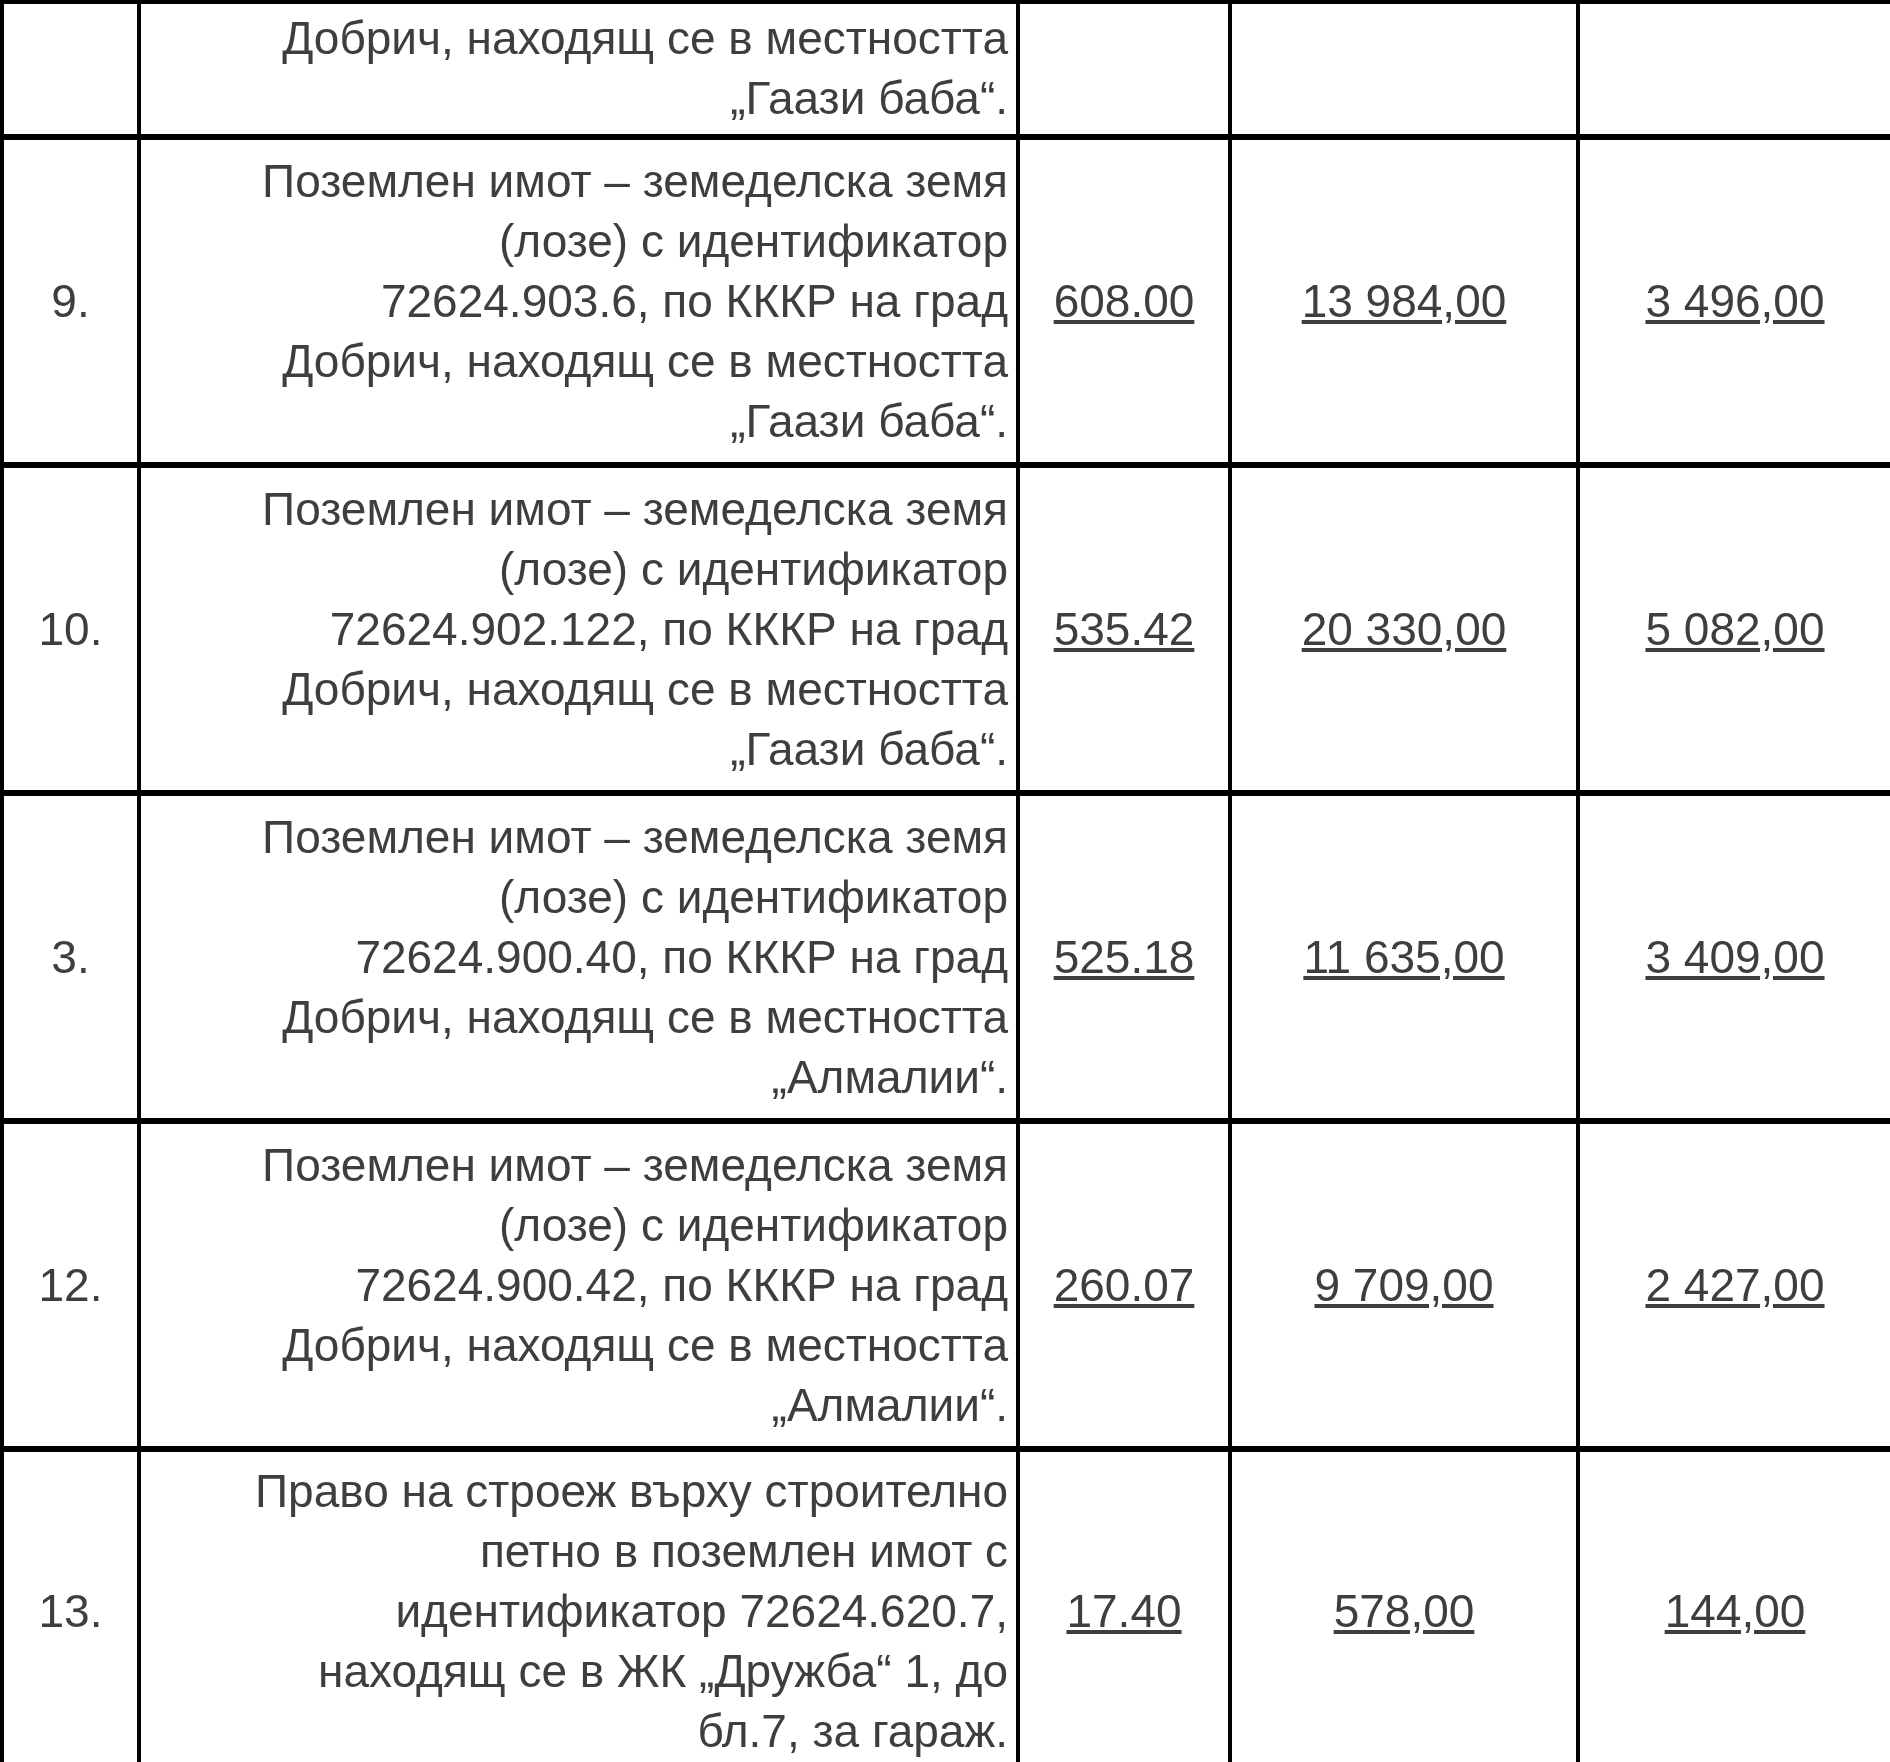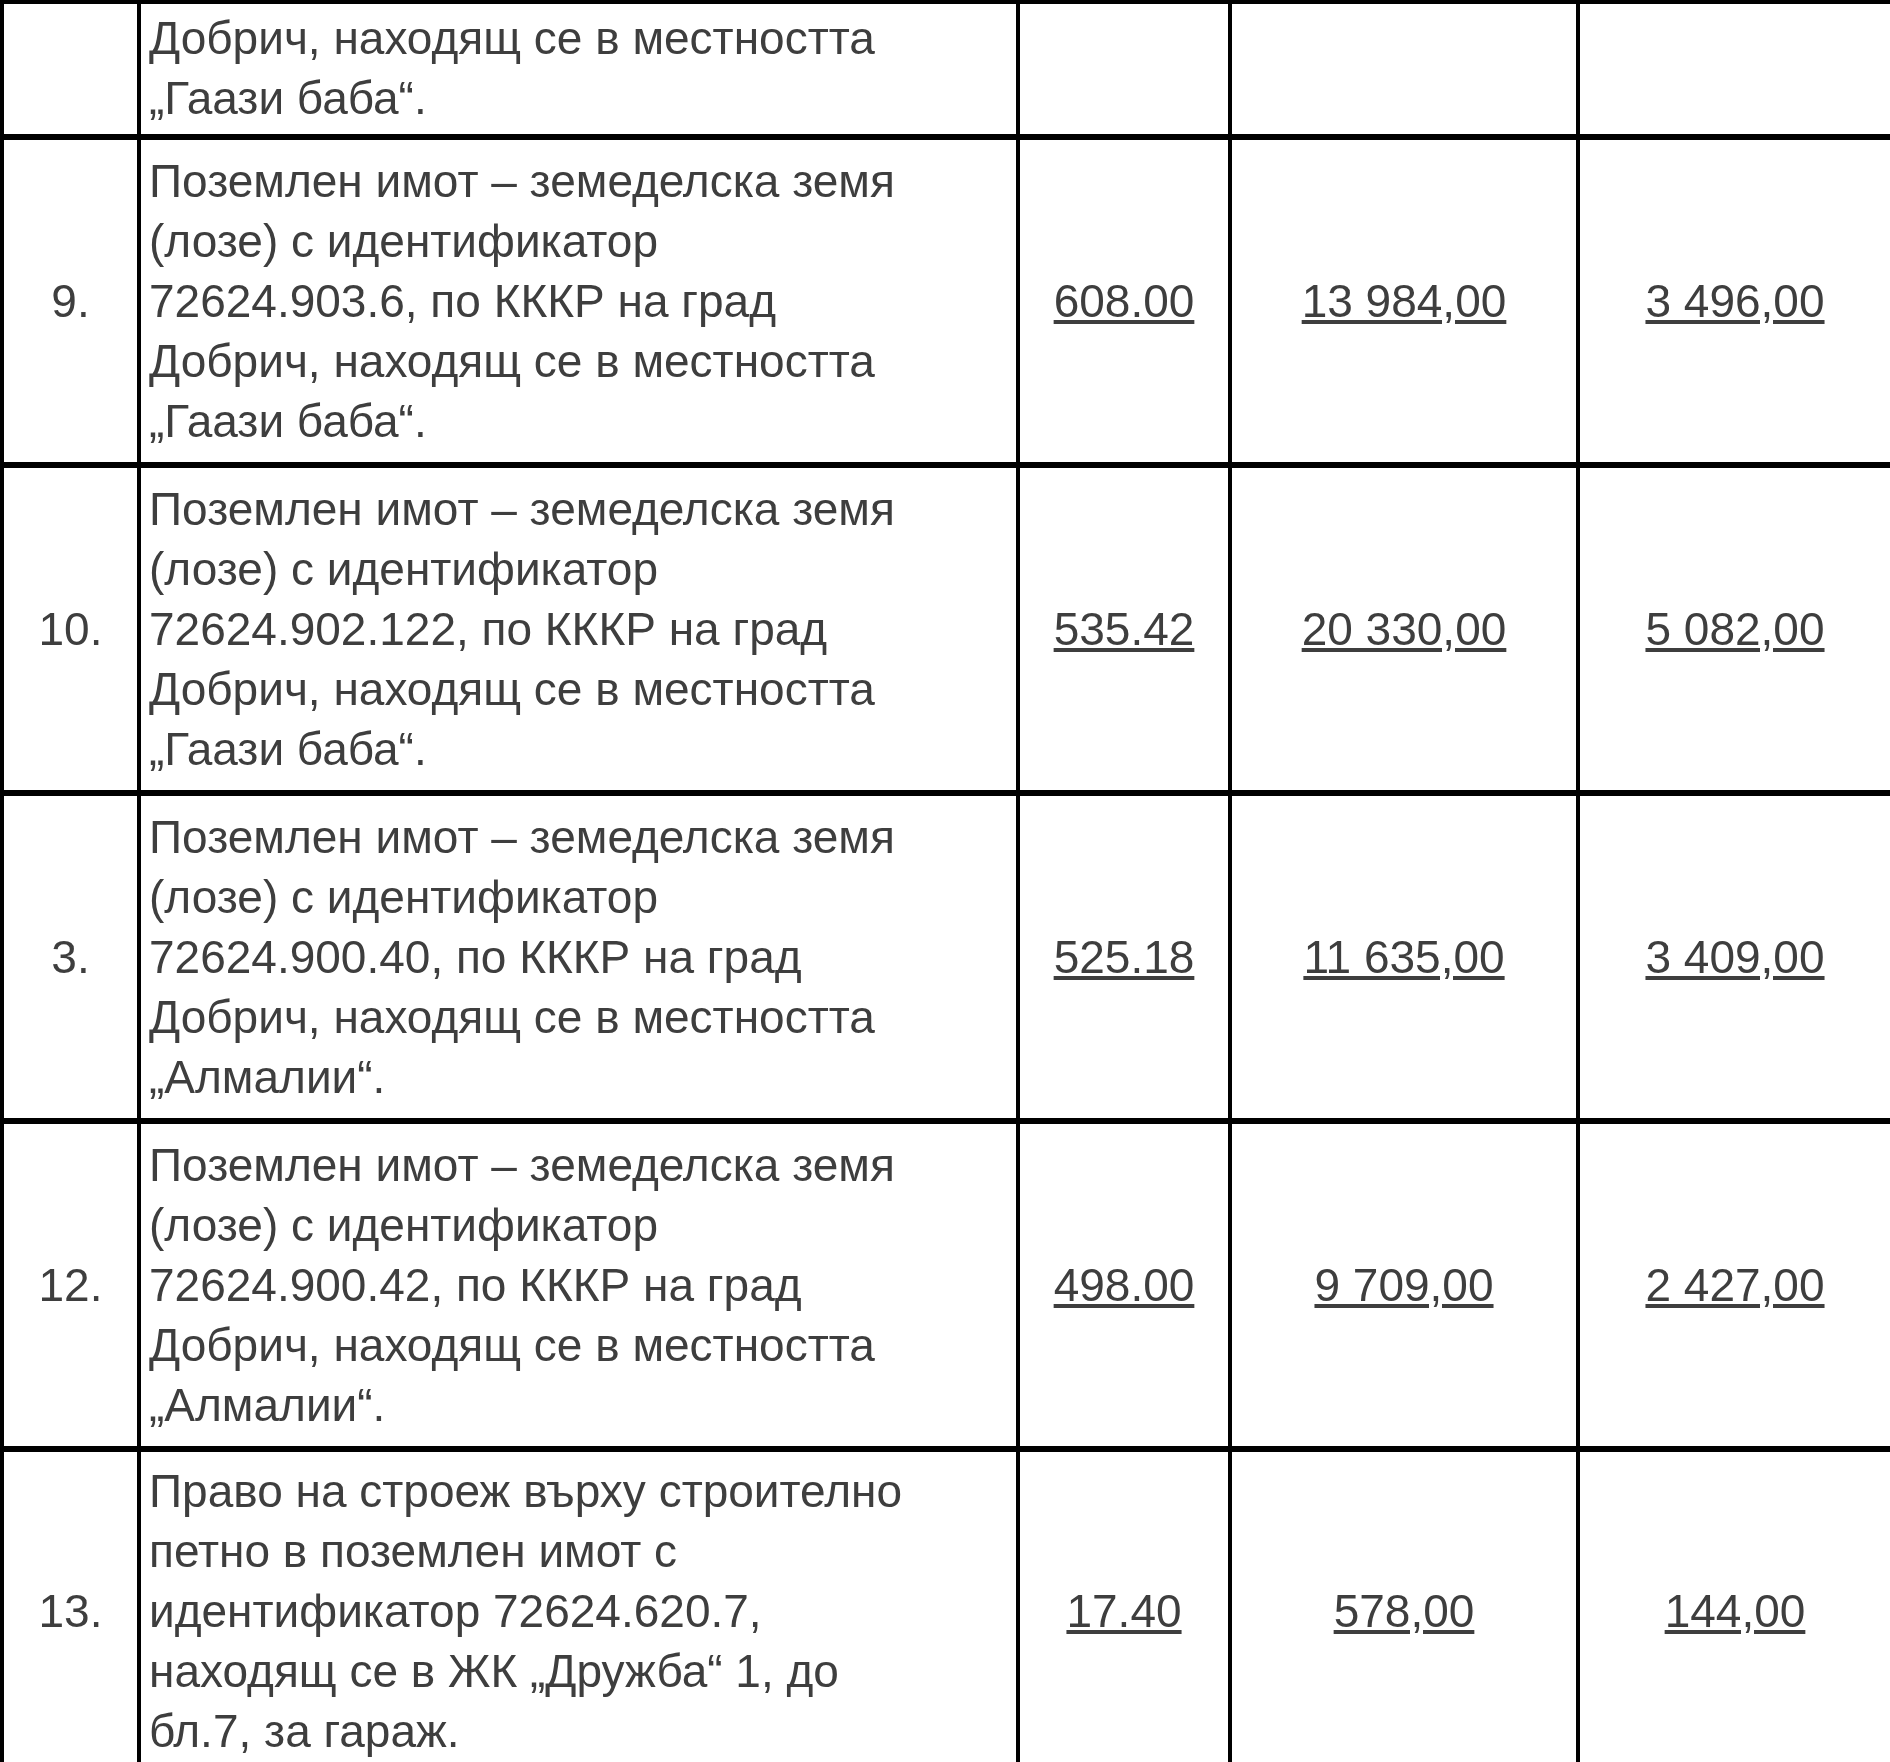--- a/index.html
+++ b/index.html
@@ -40,21 +40,21 @@
   col.c-area  { width: 212px; }
   col.c-val1  { width: 348px; }
   col.c-val2  { width: 314px; }
 
   td.cell-num {
     text-align: center;
     padding-left: 2px;
     padding-right: 2px;
   }
   td.cell-desc {
-    text-align: left;
+    text-align: right;
     padding-left: 20px;
     padding-right: 14px;
     white-space: pre-line;
   }
   td.cell-mid {
     text-align: center;
     text-decoration: underline;
   }
   
   tr.row-partial td.cell-desc { vertical-align: top; padding-top: 4px; }
@@ -117,21 +117,21 @@
     <td class="cell-mid">3 409,00</td>
   </tr>
 
   <tr style="height:328px">
     <td class="cell-num">12.</td>
     <td class="cell-desc">Поземлен имот – земеделска земя
 (лозе) с идентификатор
 72624.900.42, по КККР на град
 Добрич, находящ се в местността
 „Алмалии“.</td>
-    <td class="cell-mid">498.00</td>
+    <td class="cell-mid">260.07</td>
     <td class="cell-mid">9 709,00</td>
     <td class="cell-mid">2 427,00</td>
   </tr>
 
   <tr style="height:323px">
     <td class="cell-num">13.</td>
     <td class="cell-desc">Право на строеж върху строително
 петно в поземлен имот с
 идентификатор 72624.620.7,
 находящ се в ЖК „Дружба“ 1, до

